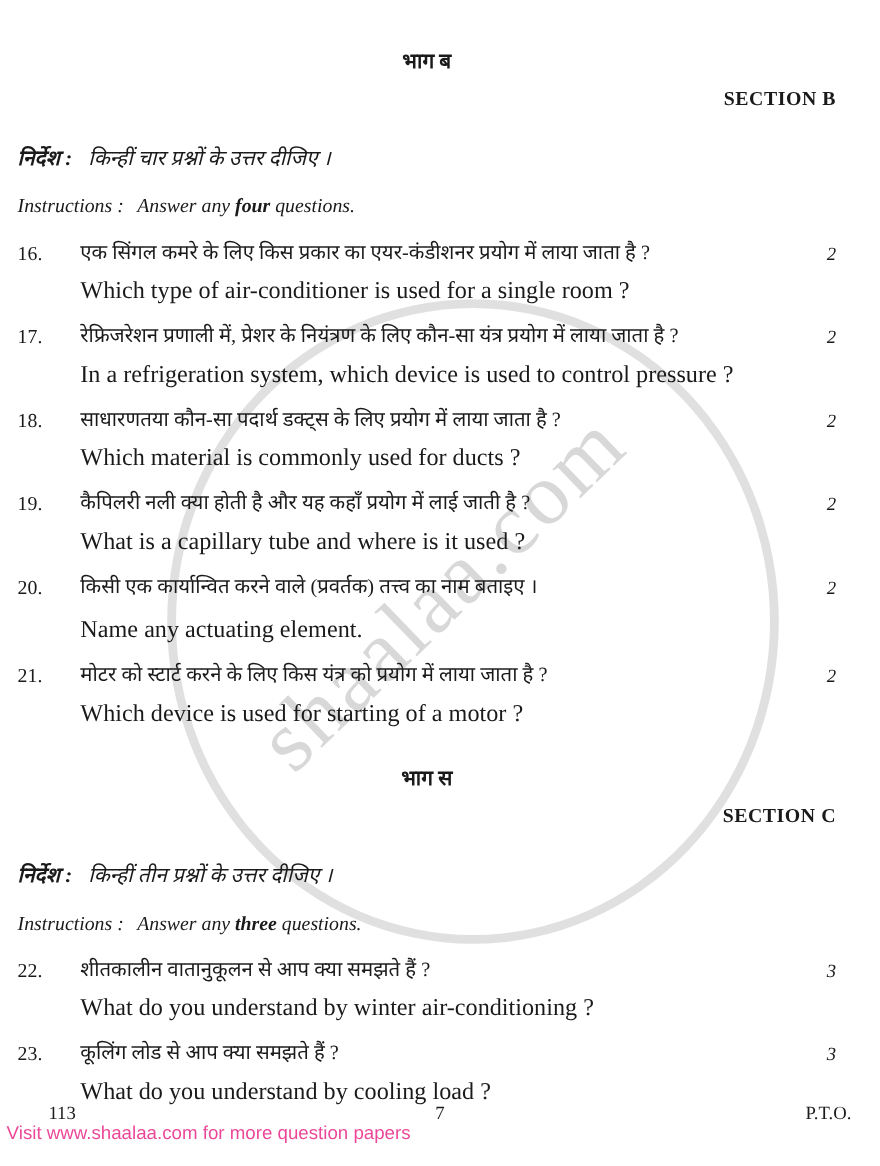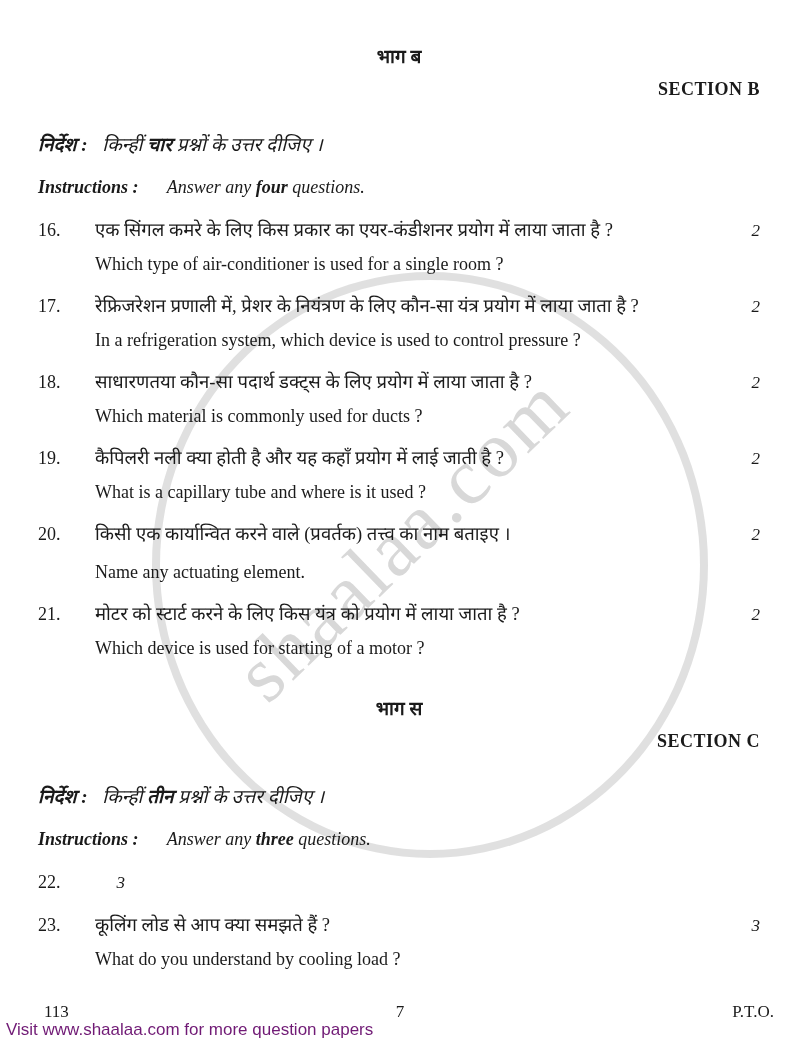--- a/index.html
+++ b/index.html
@@ -41,21 +41,21 @@
     letter-spacing: 3px;
     color: #d4d4d4;
     transform: rotate(-44deg);
     font-family: "Liberation Serif", serif;
     opacity: 0.9;
   }
   
   .content {
     position: absolute; inset: 0;
     z-index: 2;
-    padding: 44px 40px 0 38px;
+    padding: 44px 40px 0 16px;
     box-sizing: border-box;
   }
   .section-heading { text-align: center; }
   .heading-hi {
     font-size: 19px; font-weight: bold;
     line-height: 26px;
   }
   .heading-en {
     font-size: 18px; font-weight: bold;
     line-height: 26px;
@@ -63,49 +63,49 @@
     letter-spacing: 0.5px;
     text-align: right;
   }
   .instr-hi {
     margin-top: 30px;
     font-size: 19px;
     font-style: italic;
     line-height: 26px;
   }
   .instr-hi .label { font-weight: bold; margin-right: 10px; }
-  .instr-hi .bold-word { font-weight: bold; text-align: right; }
+  .instr-hi .bold-word { font-weight: normal; text-align: right; }
   .instr-en {
     margin-top: 16px;
     font-size: 18px;
     font-style: italic;
     line-height: 26px;
   }
-  .instr-en .label { font-weight: bold; margin-right: 24px; }
+  .instr-en .label { font-weight: normal; margin-right: 8px; }
   .instr-en .bold-word { font-weight: bold; }
   .questions { margin-top: 4px; }
   .q {
     display: flex;
     align-items: flex-start;
     margin-top: 18px;
   }
   .qnum {
     width: 57px;
     font-weight: normal;
     font-size: 18px;
     line-height: 25px;
     flex: 0 0 57px;
   }
   .qbody { flex: 1 1 auto; }
   .qhi {
     font-size: 18.5px;
     line-height: 25px;
   }
   .qen {
-    font-size: 18px;
+    font-size: 22px;
     line-height: 24px;
     margin-top: 9px;
   }
   .qmarks {
     flex: 0 0 30px;
     width: 30px;
     text-align: right;
     font-style: italic;
     font-size: 17px;
     line-height: 25px;
@@ -122,21 +122,21 @@
   }
   .footer-left  { position: absolute; left: 44px; top: 0; }
   .footer-center{ position: absolute; left: 0; top: 0; width: 800px; text-align: center; }
   .footer-right { position: absolute; right: 26px; top: 0; }
   .site-note {
     position: absolute;
     left: 6px; top: 1020px;
     z-index: 3;
     font-family: "Liberation Sans", sans-serif;
     font-size: 17px;
-    color: #701a75;
+    color: #ec4899;
     white-space: nowrap;
   }
 </style>
 </head>
 <body>
 
 <div class="page">
 
   <div class="watermark">
     <div class="wm-ring"></div>
@@ -236,20 +236,24 @@
       <span class="label">Instructions :</span>
       <span>Answer any</span>
       <span class="bold-word">three</span>
       <span>questions.</span>
     </div>
 
     <div class="questions">
 
       <div class="q">
         <div class="qnum">22.</div>
+        <div class="qbody">
+          <div class="qhi">शीतकालीन वातानुकूलन से आप क्या समझते हैं ?</div>
+          <div class="qen">What do you understand by winter air-conditioning ?</div>
+        </div>
         <div class="qmarks">3</div>
       </div>
 
       <div class="q">
         <div class="qnum">23.</div>
         <div class="qbody">
           <div class="qhi">कूलिंग लोड से आप क्या समझते हैं ?</div>
           <div class="qen">What do you understand by cooling load ?</div>
         </div>
         <div class="qmarks">3</div>

